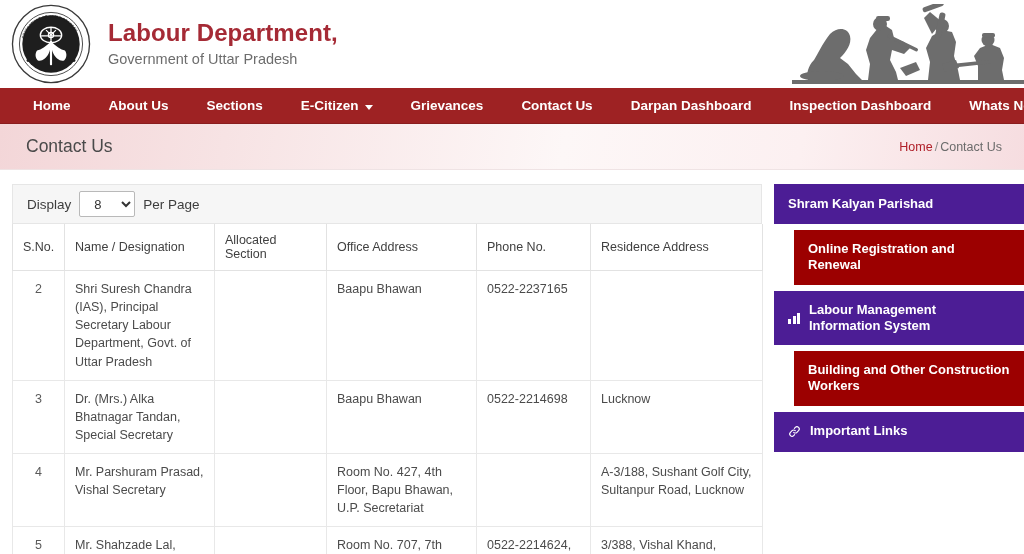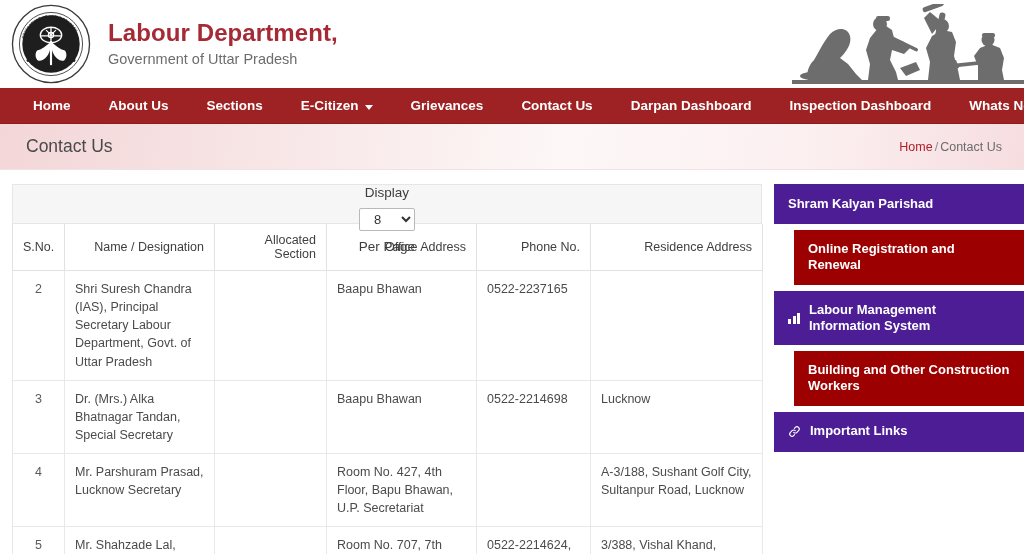--- a/index.html
+++ b/index.html
@@ -107,21 +107,20 @@
   .displaybar {
     background: #f6f6f6;
     border: 1px solid #e6e6e6;
     height: 40px;
     display: flex;
     align-items: center;
     padding: 0 14px;
     gap: 8px;
     font-size: 13.5px;
     color: #3d3d3d;
-    flex-direction: column;
   }
   .displaybar select {
     font-family: "Liberation Sans", sans-serif;
     font-size: 13px;
     color: #333;
     height: 26px;
     padding: 2px 4px 2px 10px;
     border: 1px solid #b9b9b9;
     border-radius: 2px;
     background: #fff;
@@ -131,21 +130,21 @@
 
   
   table.contact-table {
     width: 100%;
     border-collapse: collapse;
     font-size: 12.5px;
     color: #4b4b4b;
     table-layout: fixed;
   }
   table.contact-table th {
-    text-align: right;
+    text-align: left;
     font-weight: 400;
     color: #3f3f3f;
     padding: 9px 10px;
     border: 1px solid #e2e2e2;
     border-top: none;
     vertical-align: middle;
     font-size: 12.5px;
     background: #ffffff;
   }
   table.contact-table td {
@@ -332,21 +331,21 @@
             <tr>
               <td class="sno">3</td>
               <td>Dr. (Mrs.) Alka Bhatnagar Tandan, Special Secretary</td>
               <td></td>
               <td>Baapu Bhawan</td>
               <td>0522-2214698</td>
               <td>Lucknow</td>
             </tr>
             <tr>
               <td class="sno">4</td>
-              <td>Mr. Parshuram Prasad, Lucknow Secretary</td>
+              <td>Mr. Parshuram Prasad, Vishal Secretary</td>
               <td></td>
               <td>Room No. 427, 4th Floor, Bapu Bhawan, U.P. Secretariat</td>
               <td></td>
               <td>A-3/188, Sushant Golf City, Sultanpur Road, Lucknow</td>
             </tr>
             <tr>
               <td class="sno">5</td>
               <td>Mr. Shahzade Lal, Joint Secretary</td>
               <td></td>
               <td>Room No. 707, 7th Floor, Bapu Bhawan, U.P. Secretariat, Lucknow</td>

